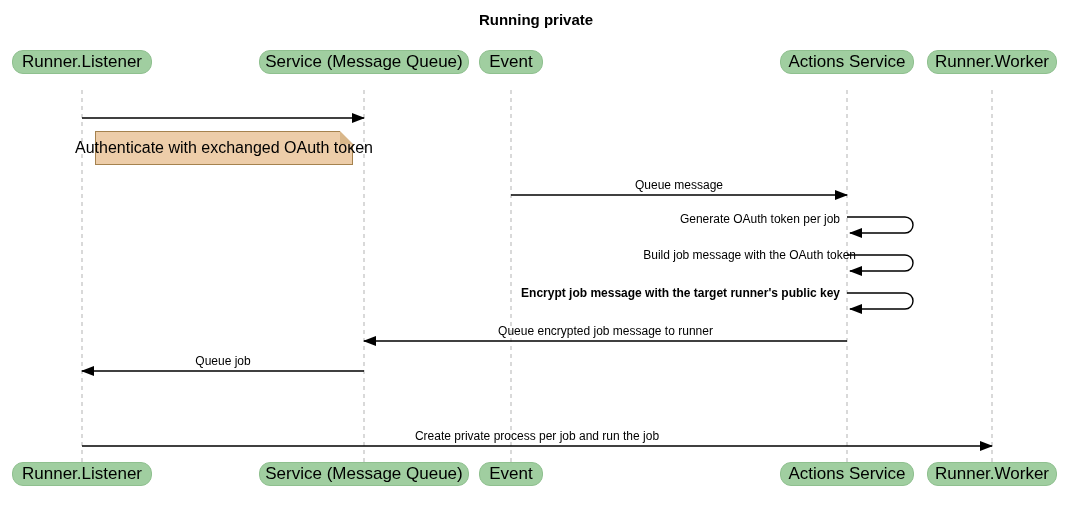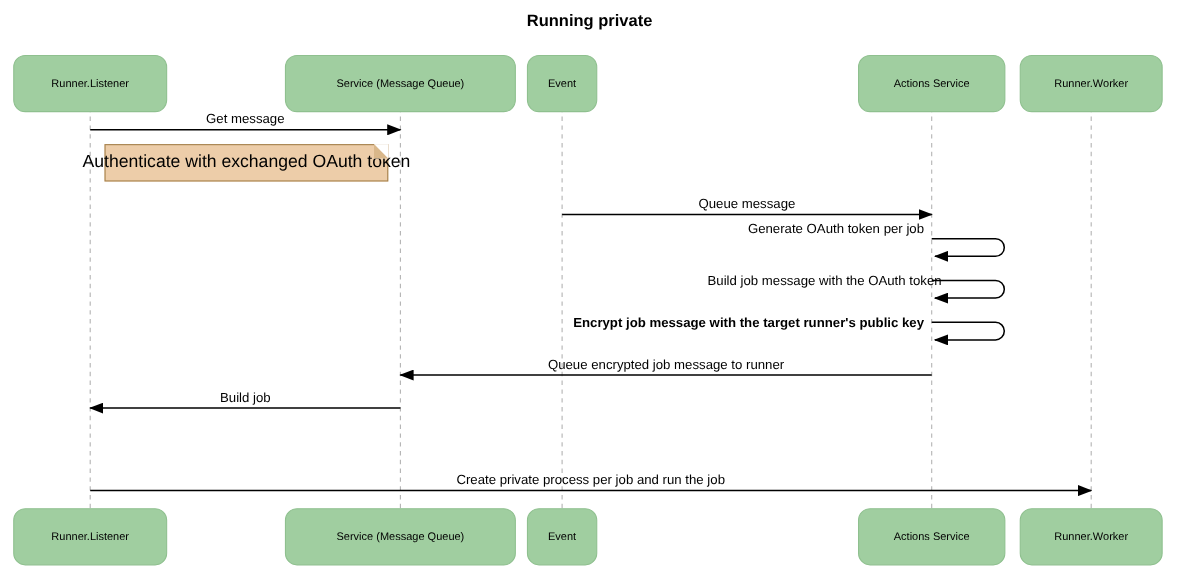--- a/index.html
+++ b/index.html
@@ -5,25 +5,25 @@
   html,body{margin:0;padding:0;background:#fff;}
   .canvas{
     position:relative;width:1072px;height:523px;background:var(--background,#fff);
     font-family:"Liberation Sans", sans-serif;color:var(--text,#000);overflow:hidden;
   }
   .title{
     position:absolute;left:0;top:11px;width:1072px;text-align:center;
     font-size:15px;font-weight:bold;
   }
   .participant{
-    position:absolute;height:52px;box-sizing:border-box;
+    position:absolute;height:24px;box-sizing:border-box;
     background:var(--participant-fill,#A0CEA0);
     border:1px solid var(--participant-border,#8FC08F);
     border-radius:11px;display:flex;align-items:center;justify-content:center;
-    font-size:10px;white-space:nowrap;
+    font-size:17px;white-space:nowrap;
   }
   .p-top{top:50px;}
   .p-bottom{top:462px;}
   .msg-label{
     position:absolute;height:15px;line-height:15px;font-size:12px;
     text-align:center;white-space:nowrap;
   }
   .loop-label{
     position:absolute;height:16px;line-height:16px;font-size:12px;
     text-align:right;white-space:nowrap;
@@ -74,27 +74,26 @@
   </svg>
 
   <div class="title">Running private</div>
 
   <div class="participant p-top" style="left:12px;width:140px;">Runner.Listener</div>
   <div class="participant p-top" style="left:259px;width:210px;">Service (Message Queue)</div>
   <div class="participant p-top" style="left:479px;width:64px;">Event</div>
   <div class="participant p-top" style="left:780px;width:134px;">Actions Service</div>
   <div class="participant p-top" style="left:927px;width:130px;">Runner.Worker</div>
 
-  <div class="msg-label" style="left:82px;width:282px;top:101px;">Get message</div>
   <div class="msg-label" style="left:511px;width:336px;top:178px;">Queue message</div>
-  <div class="loop-label" style="left:400px;width:440px;top:200px;text-align:right;">Generate OAuth token per job</div>
+  <div class="loop-label" style="left:400px;width:440px;top:211px;text-align:right;">Generate OAuth token per job</div>
   <div class="loop-label" style="left:416px;width:440px;top:247px;">Build job message with the OAuth token</div>
   <div class="loop-label" style="left:400px;width:440px;top:285px;font-weight:bold;">Encrypt job message with the target runner's public key</div>
   <div class="msg-label" style="left:364px;width:483px;top:324px;">Queue encrypted job message to runner</div>
-  <div class="msg-label" style="left:82px;width:282px;top:354px;">Build job</div>
+  <div class="msg-label" style="left:82px;width:282px;top:354px;">Queue job</div>
   <div class="msg-label" style="left:82px;width:910px;top:429px;">Create private process per job and run the job</div>
 
   <div class="note" style="left:95px;top:131px;width:258px;">Authenticate with exchanged OAuth token</div>
 
   <div class="participant p-bottom" style="left:12px;width:140px;">Runner.Listener</div>
   <div class="participant p-bottom" style="left:259px;width:210px;">Service (Message Queue)</div>
   <div class="participant p-bottom" style="left:479px;width:64px;">Event</div>
   <div class="participant p-bottom" style="left:780px;width:134px;">Actions Service</div>
   <div class="participant p-bottom" style="left:927px;width:130px;">Runner.Worker</div>
 

